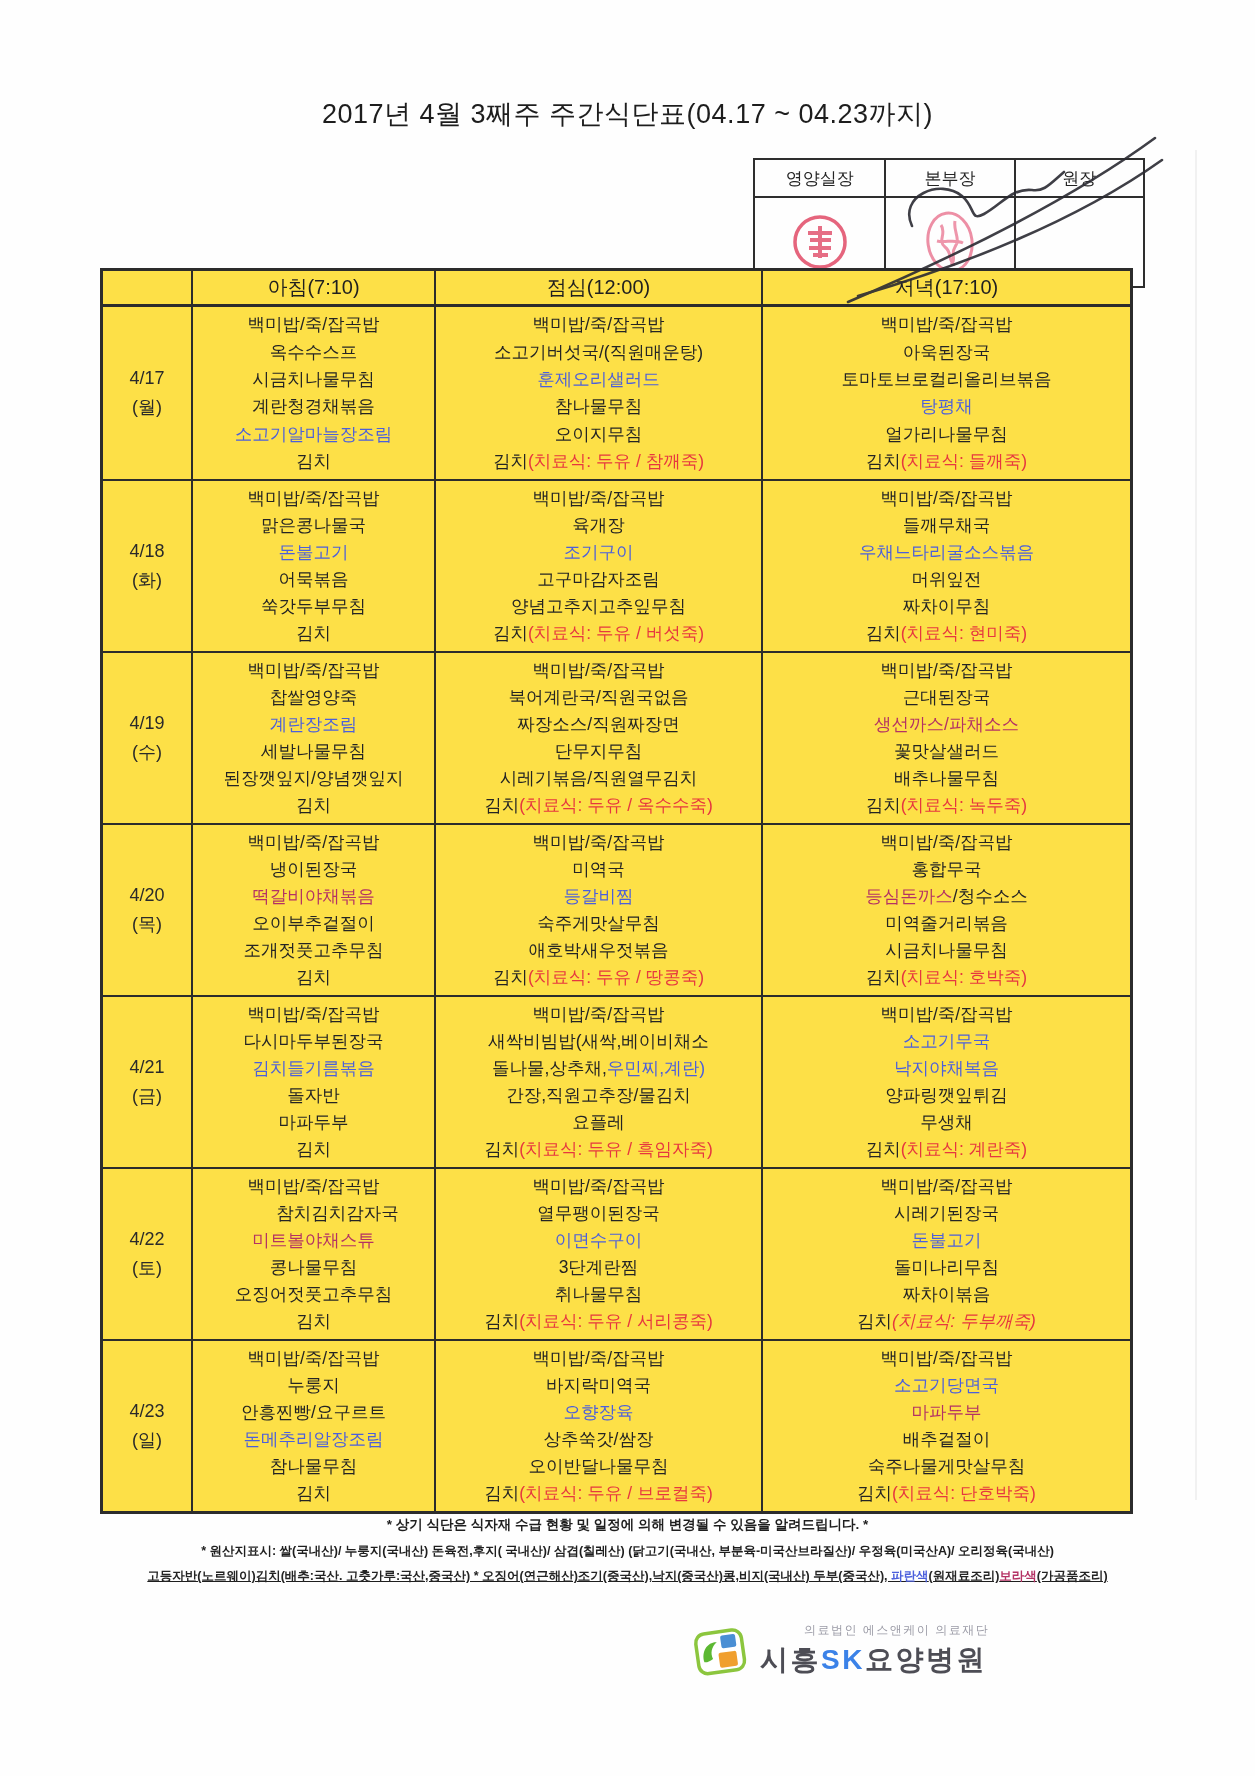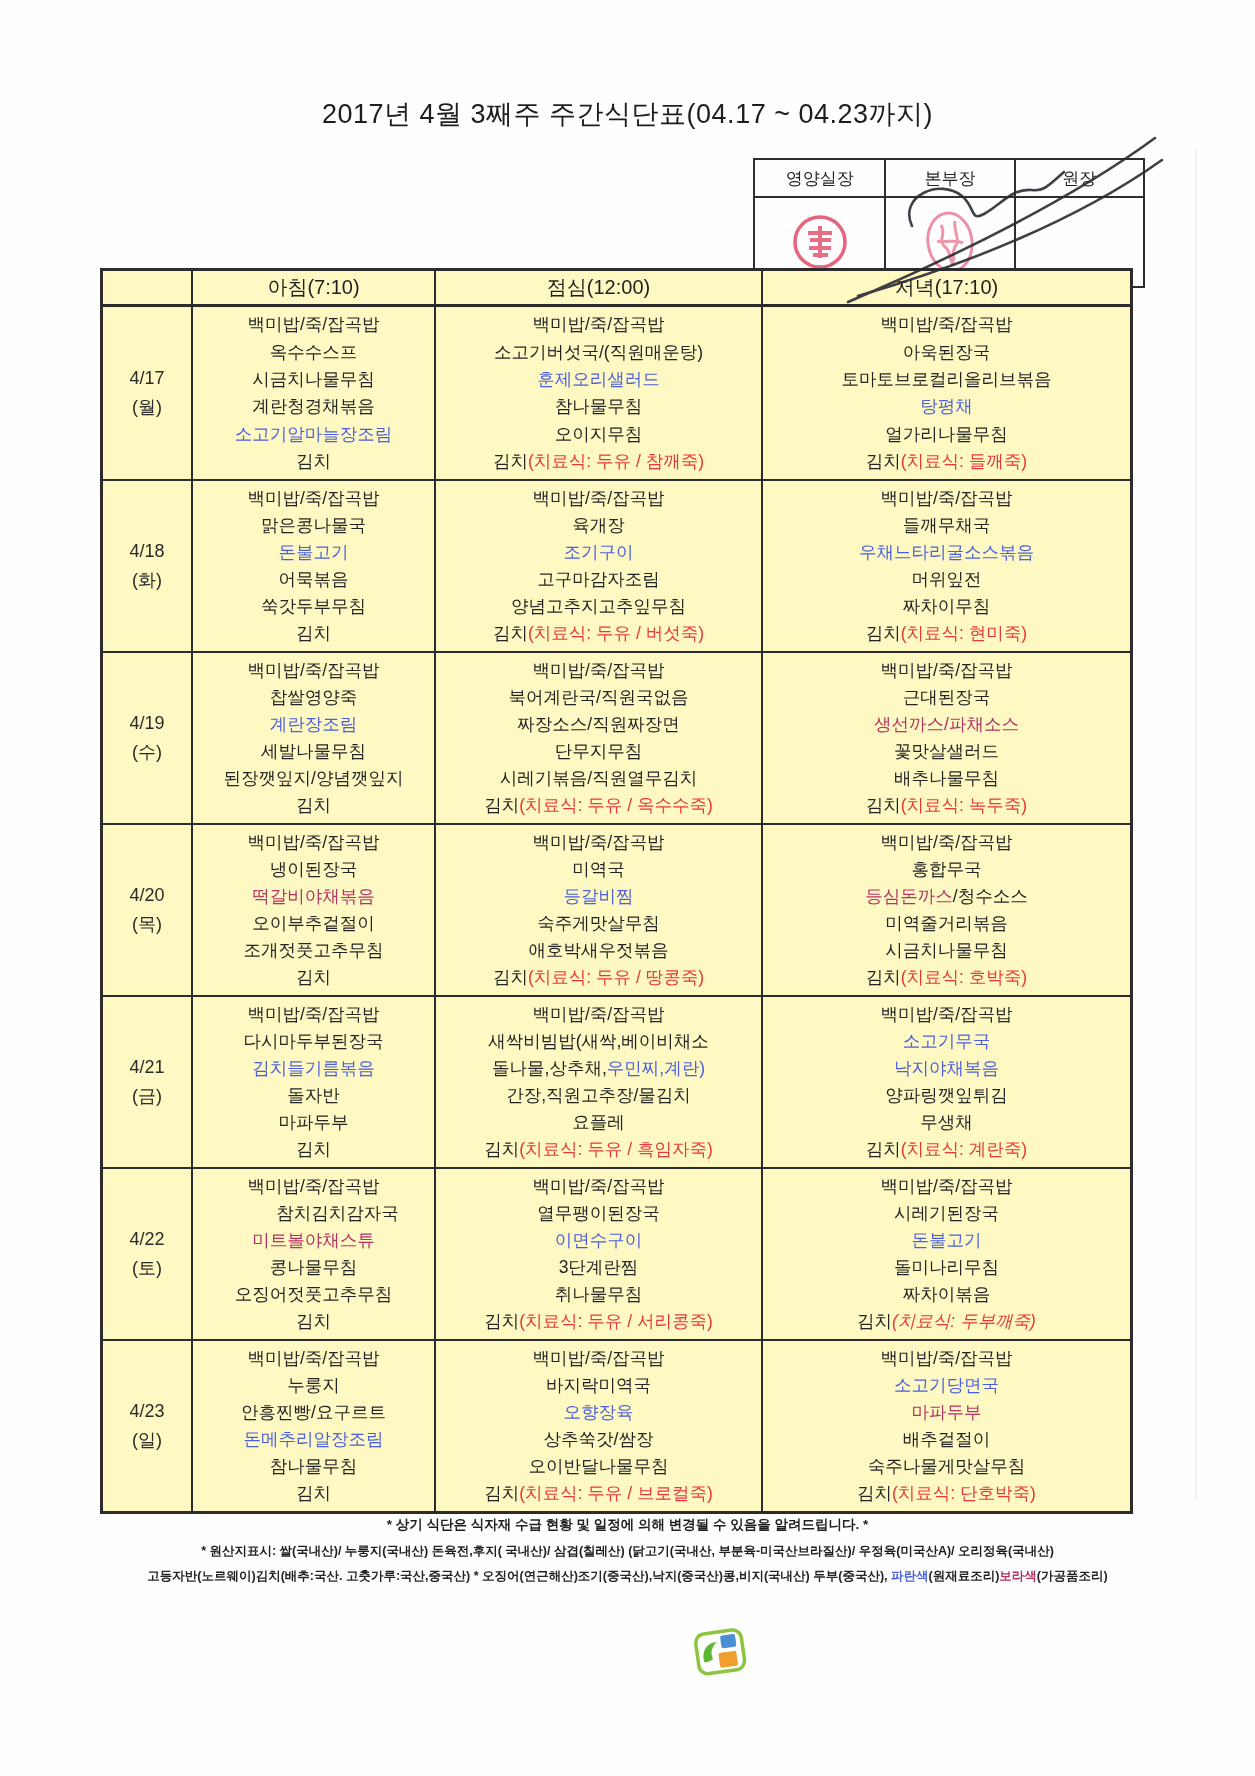--- a/index.html
+++ b/index.html
@@ -23,37 +23,37 @@
   .approval .a-cell{display:flex;align-items:center;justify-content:center;font-size:17px;}
   .approval .a-cell.cL{border-left:2px solid #2e2e2e;}
   .approval .a-head{border-bottom:2px solid #2e2e2e;}
   .sig-overlay{position:absolute;left:640px;top:126px;width:570px;height:200px;pointer-events:none;z-index:5;}
   
   .menu-table{
     position:absolute;left:100px;top:268px;width:1027px;height:1240px;
     display:grid;
     grid-template-columns:88px 243px 327px 369px;
     grid-template-rows:36px repeat(7,1fr);
-    border:3px solid #2c2c2c;background:#fef9c3;
+    border:3px solid #2c2c2c;background:#fde047;
   }
   .cell{min-width:0;}
   .h-cell{display:flex;align-items:center;justify-content:center;
     font-size:20px;font-weight:500;border-bottom:3px solid #2c2c2c;color:#1f1f1f;}
   .col1,.col2,.col3{border-left:2px solid #2c2c2c;}
   .rt{border-top:2px solid #2c2c2c;}
   .date-cell{display:flex;flex-direction:column;align-items:center;justify-content:center;
     gap:6px;font-size:18px;color:#2a2a2a;}
   .menu-cell{display:flex;flex-direction:column;justify-content:space-around;
     padding:4px 2px;text-align:center;}
   .menu-line{font-size:17.5px;line-height:1.18;white-space:nowrap;}
   
   .footnote{position:absolute;left:0;width:100%;text-align:center;font-weight:600;color:#1e1e1e;}
   .fn-notice{top:1516px;font-size:13.5px;}
   .fn-origin1{top:1543px;font-size:12.5px;}
-  .fn-origin2{top:1568px;font-size:12.5px;}
+  .fn-origin2{top:1568px;font-size:12.5px;text-decoration:underline;}
   
   .footer-logo{position:absolute;left:688px;top:1620px;display:flex;align-items:flex-start;gap:10px;}
   .logo-text{display:flex;flex-direction:column;}
   .foundation{font-size:12px;color:#9b9ba6;letter-spacing:1.5px;margin:2px 0 2px 44px;}
   .hospital-name{font-size:28px;font-weight:bold;letter-spacing:2.5px;color:#4d4d55;}
   .hospital-name .sk{color:#3b82e8;}
 </style>
 </head>
 <body>
 
@@ -299,15 +299,21 @@
 
   <div class="footer-logo">
     <svg width="62" height="62" viewBox="0 0 62 62">
       <g transform="rotate(-8 31 31)">
         <rect x="9" y="12" width="46" height="40" rx="9" fill="#ffffff" stroke="#8cc63e" stroke-width="3.5"></rect>
         <rect x="34" y="16" width="15" height="13" rx="2" fill="#4a8fd4"></rect>
         <rect x="30" y="33" width="18" height="15" rx="2" fill="#f09f2e"></rect>
         <path d="M15 40 C 13 28, 22 20, 30 22 C 24 26, 22 32, 24 38 C 20 40, 17 41, 15 40 Z" fill="#5cb832"></path>
       </g>
     </svg>
+    <div class="logo-text">
+      <div class="foundation">의료법인 에스앤케이 의료재단</div>
+      <div class="hospital-name">
+        <span>시흥</span><span class="sk">SK</span><span>요양병원</span>
+      </div>
+    </div>
   </div>
 
 </div>
 
 </body></html>

